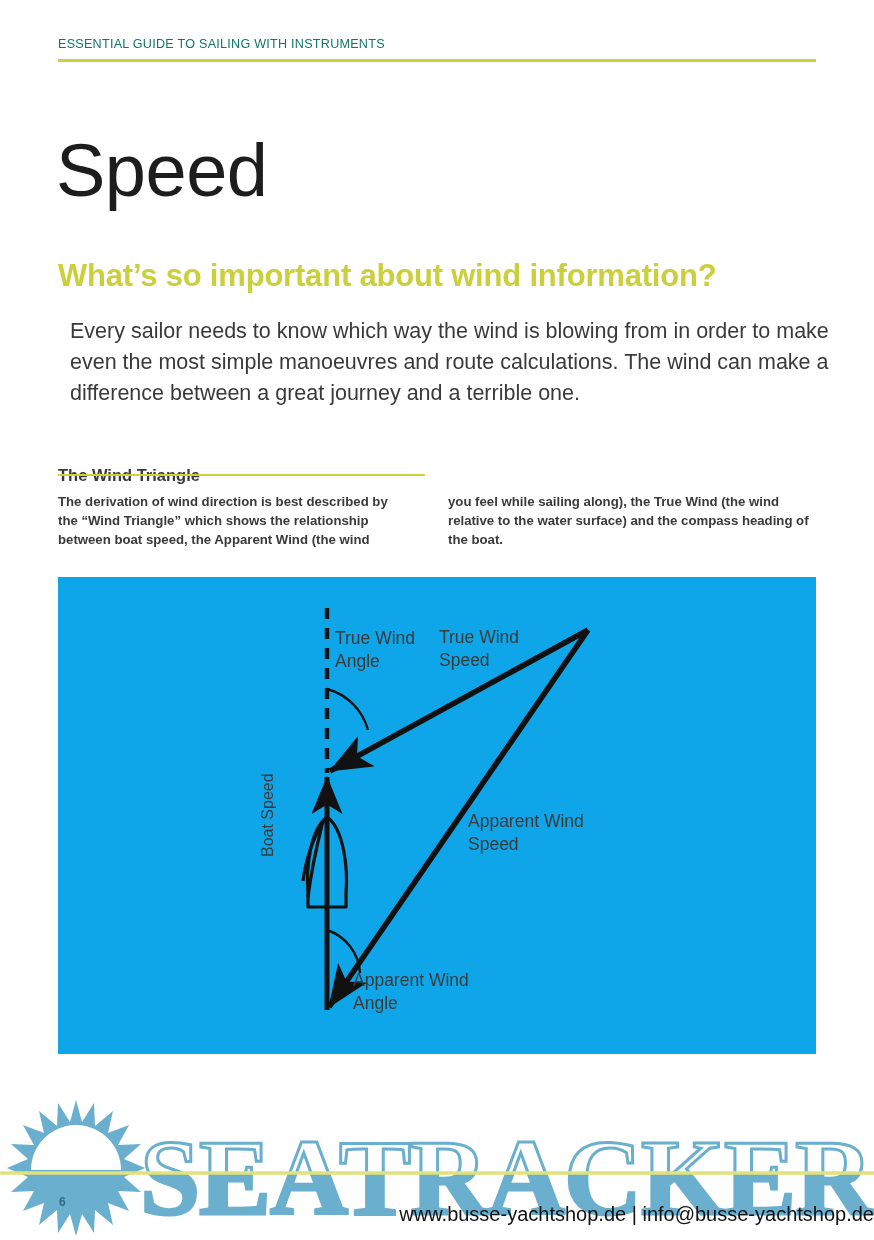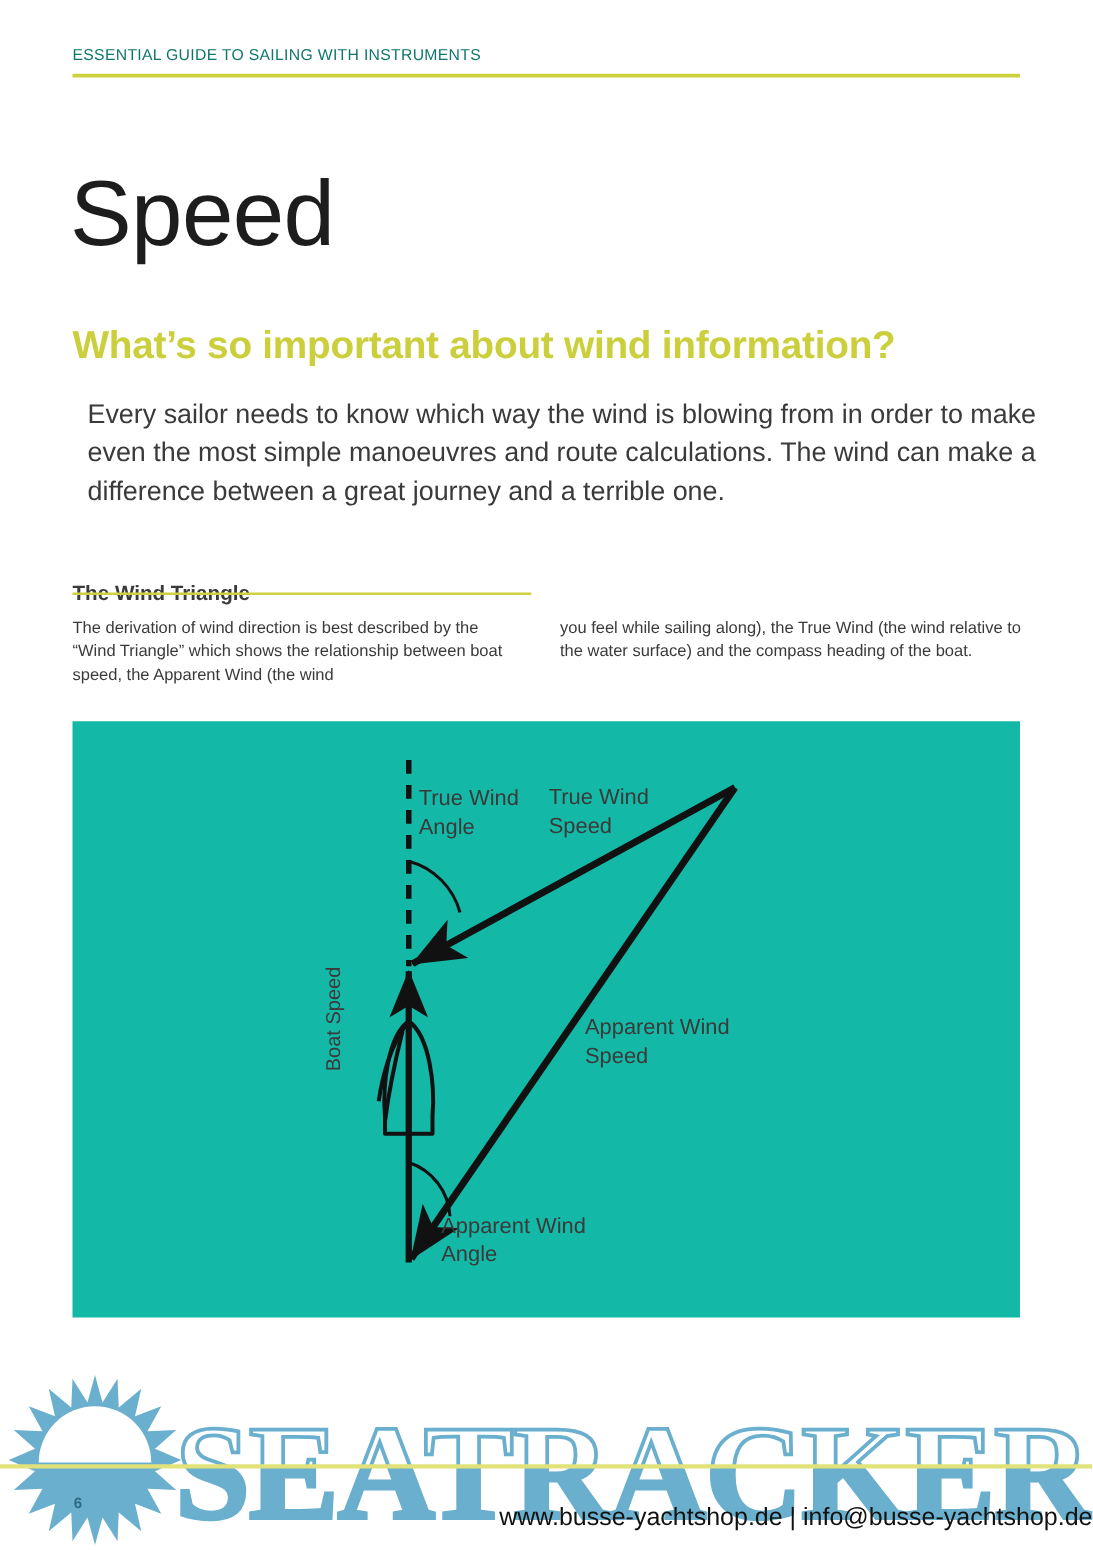--- a/index.html
+++ b/index.html
@@ -88,32 +88,33 @@
     background: #cdd13f;
   }
 
   
   .col {
     position: absolute;
     top: 492px;
     font-size: 13.2px;
     line-height: 19px;
     color: #3a3a3a;
+    font-weight: bold;
   }
   #col-left  { left: 58px;  width: 350px; }
   #col-right { left: 448px; width: 370px; }
 
   
   #diagram-panel {
     position: absolute;
     left: 58px;
     top: 577px;
     width: 758px;
     height: 477px;
-    background: #14b8a6;
+    background: #0ea5e9;
   }
   #diagram-svg {
     position: absolute;
     left: 0;
     top: 0;
     width: 758px;
     height: 477px;
   }
   .diagram-label {
     position: absolute;

